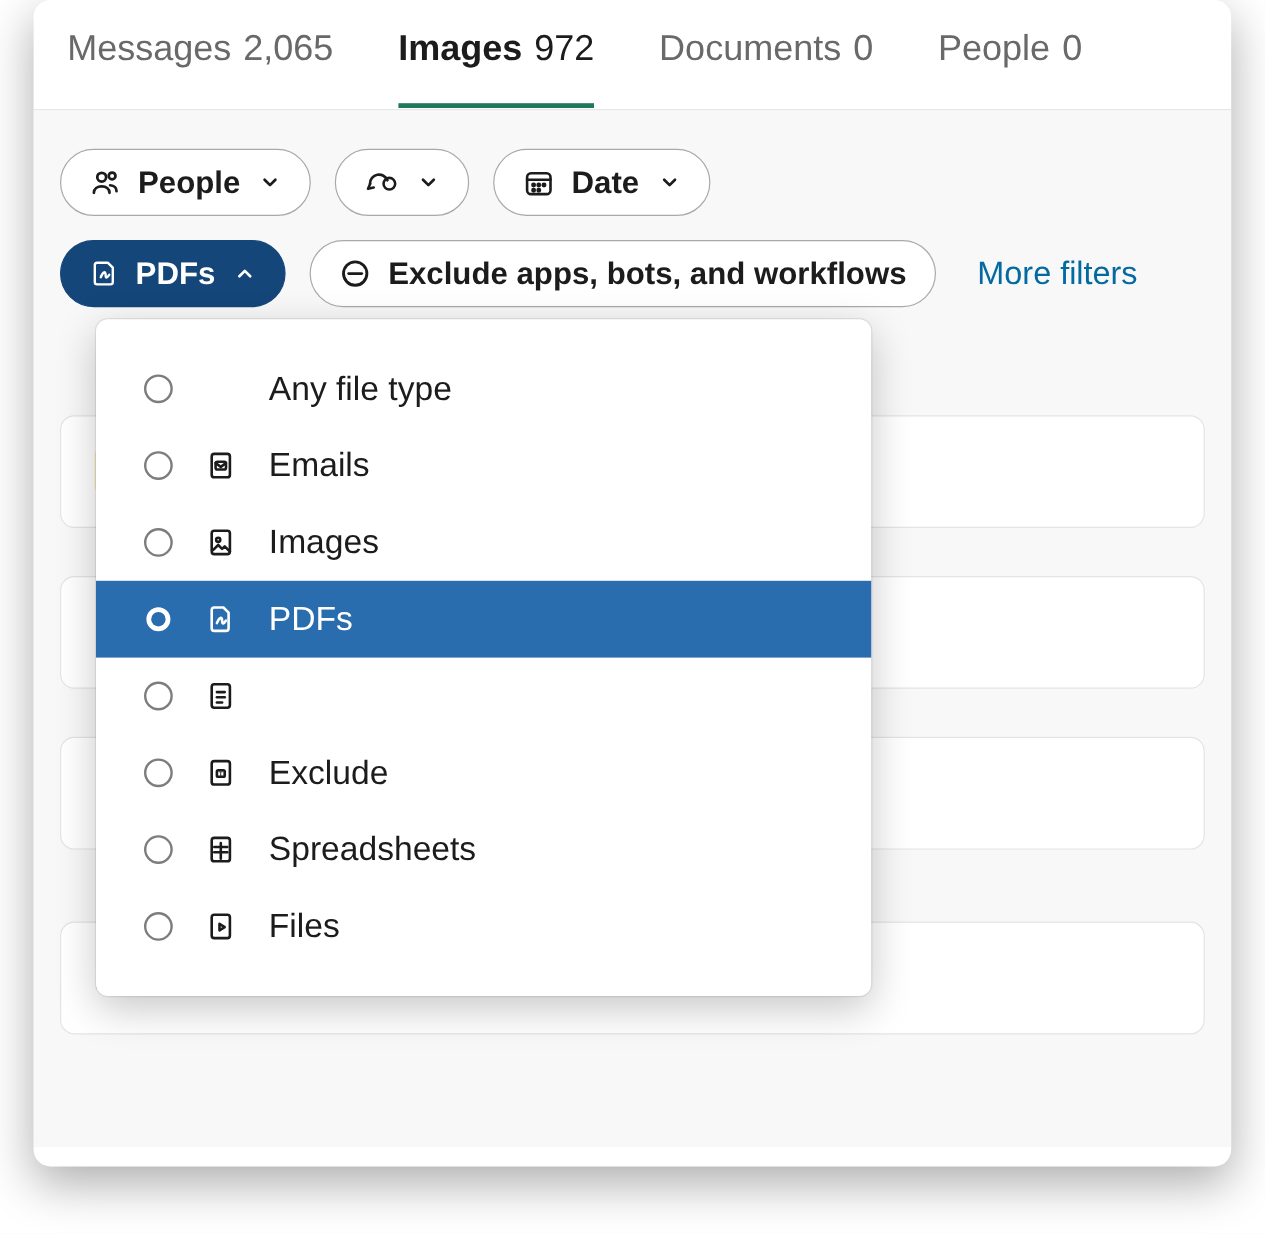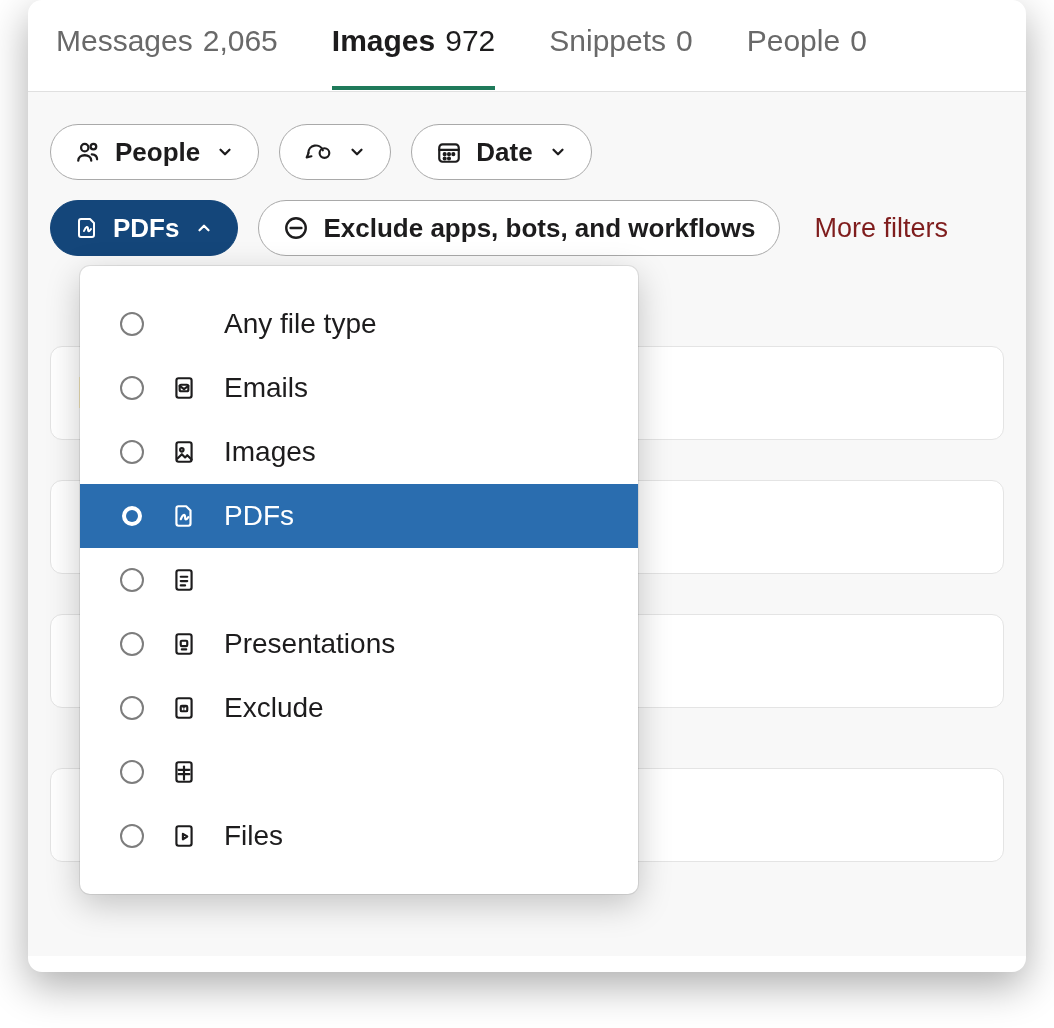--- a/index.html
+++ b/index.html
@@ -78,21 +78,21 @@
     color: #1d1c1d;
     cursor: pointer;
   }
   .pill .chev { margin-left: 2px; }
   .pill.selected {
     background: #14467a;
     color: #fff;
     border-color: #14467a;
   }
   .more-filters {
-    color: #7f1d1d;
+    color: #0369a1;
     font-size: 27px;
     font-weight: 400;
     cursor: pointer;
     padding-left: 14px;
   }
 
   
   .results {
     padding: 10px 22px;
     background: #f8f8f8;
@@ -113,21 +113,21 @@
   .hl {
     background: #fdf0c2;
     padding: 0 1px;
   }
 
   
   .dropdown {
     position: absolute;
     left: 52px;
     top: 266px;
-    width: 558px;
+    width: 646px;
     background: #fff;
     border-radius: 10px;
     box-shadow: 0 0 0 1px rgba(0,0,0,0.08), 0 10px 34px rgba(0,0,0,0.22);
     padding: 26px 0;
     z-index: 50;
   }
   .dd-item {
     display: flex;
     align-items: center;
     gap: 24px;
@@ -179,21 +179,21 @@
   <div class="tabs">
     <div class="tab">
       <span class="label">Messages</span>
       <span class="count">2,065</span>
     </div>
     <div class="tab active">
       <span class="label">Images</span>
       <span class="count">972</span>
     </div>
     <div class="tab">
-      <span class="label">Snippets</span>
+      <span class="label">Documents</span>
       <span class="count">0</span>
     </div>
     <div class="tab">
       <span class="label">People</span>
       <span class="count">0</span>
     </div>
   </div>
 
   <div class="filters-area">
     <div class="pill-row">
@@ -342,47 +342,37 @@
             <line x1="9" y1="13" x2="15" y2="13"></line>
             <line x1="9" y1="17" x2="13" y2="17"></line>
           </svg>
       </span>
     </div>
     <div class="dd-item">
       <span class="radio"></span>
       <span class="ficon">
         <svg width="26" height="30" viewBox="0 0 24 24" fill="none" stroke="#1d1c1d" stroke-width="2" stroke-linecap="round" stroke-linejoin="round">
             <path d="M7 3h10a2 2 0 0 1 2 2v14a2 2 0 0 1-2 2H7a2 2 0 0 1-2-2V5a2 2 0 0 1 2-2z"></path>
-            <rect x="9" y="9" width="6" height="5" rx="1"></rect>
-            <line x1="10" y1="17" x2="14" y2="17"></line>
-          </svg>
-      </span>
-      <span class="lbl">Presentations</span>
-    </div>
-    <div class="dd-item">
-      <span class="radio"></span>
-      <span class="ficon">
-        <svg width="26" height="30" viewBox="0 0 24 24" fill="none" stroke="#1d1c1d" stroke-width="2" stroke-linecap="round" stroke-linejoin="round">
-            <path d="M7 3h10a2 2 0 0 1 2 2v14a2 2 0 0 1-2 2H7a2 2 0 0 1-2-2V5a2 2 0 0 1 2-2z"></path>
             <rect x="9" y="10" width="6" height="5" rx="1"></rect>
             <text x="12" y="14.4" font-size="5" text-anchor="middle" fill="#1d1c1d" stroke="none" font-weight="800">T</text>
           </svg>
       </span>
       <span class="lbl">Exclude</span>
     </div>
     <div class="dd-item">
       <span class="radio"></span>
       <span class="ficon">
         <svg width="26" height="30" viewBox="0 0 24 24" fill="none" stroke="#1d1c1d" stroke-width="2" stroke-linecap="round" stroke-linejoin="round">
             <path d="M7 3h10a2 2 0 0 1 2 2v14a2 2 0 0 1-2 2H7a2 2 0 0 1-2-2V5a2 2 0 0 1 2-2z"></path>
             <line x1="7" y1="10" x2="17" y2="10"></line>
             <line x1="7" y1="14" x2="17" y2="14"></line>
             <line x1="12" y1="7" x2="12" y2="19"></line>
           </svg>
       </span>
+      <span class="lbl">Spreadsheets</span>
     </div>
     <div class="dd-item">
       <span class="radio"></span>
       <span class="ficon">
         <svg width="26" height="30" viewBox="0 0 24 24" fill="none" stroke="#1d1c1d" stroke-width="2" stroke-linecap="round" stroke-linejoin="round">
             <path d="M7 3h10a2 2 0 0 1 2 2v14a2 2 0 0 1-2 2H7a2 2 0 0 1-2-2V5a2 2 0 0 1 2-2z"></path>
             <polygon points="11 10 15 12.5 11 15"></polygon>
           </svg>
       </span>
       <span class="lbl">Files</span>

